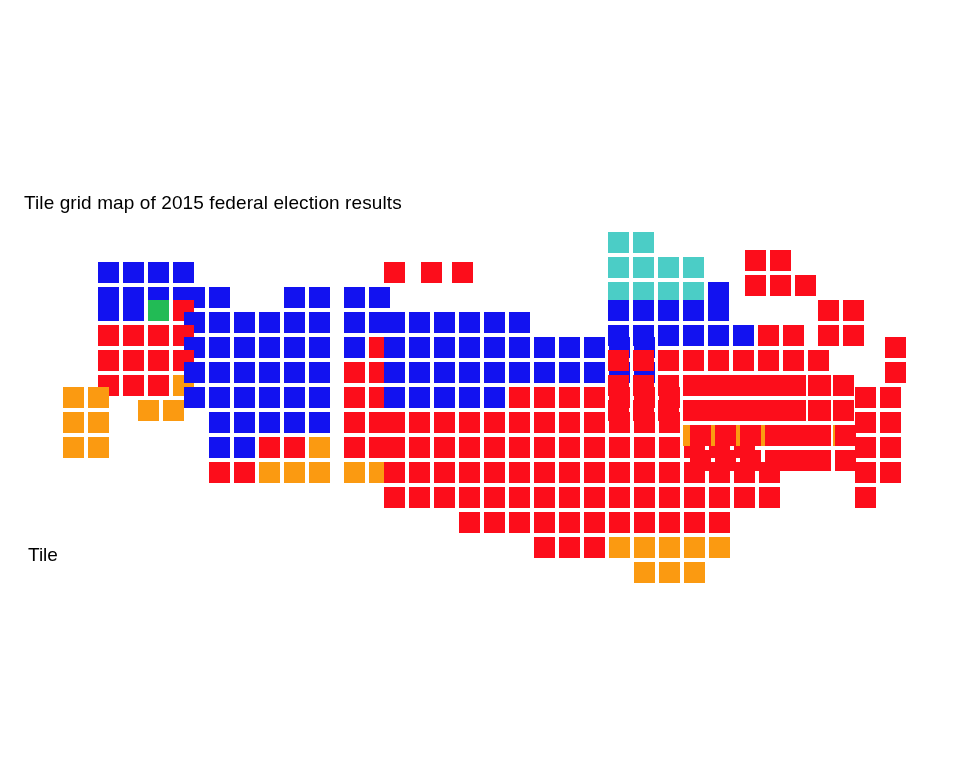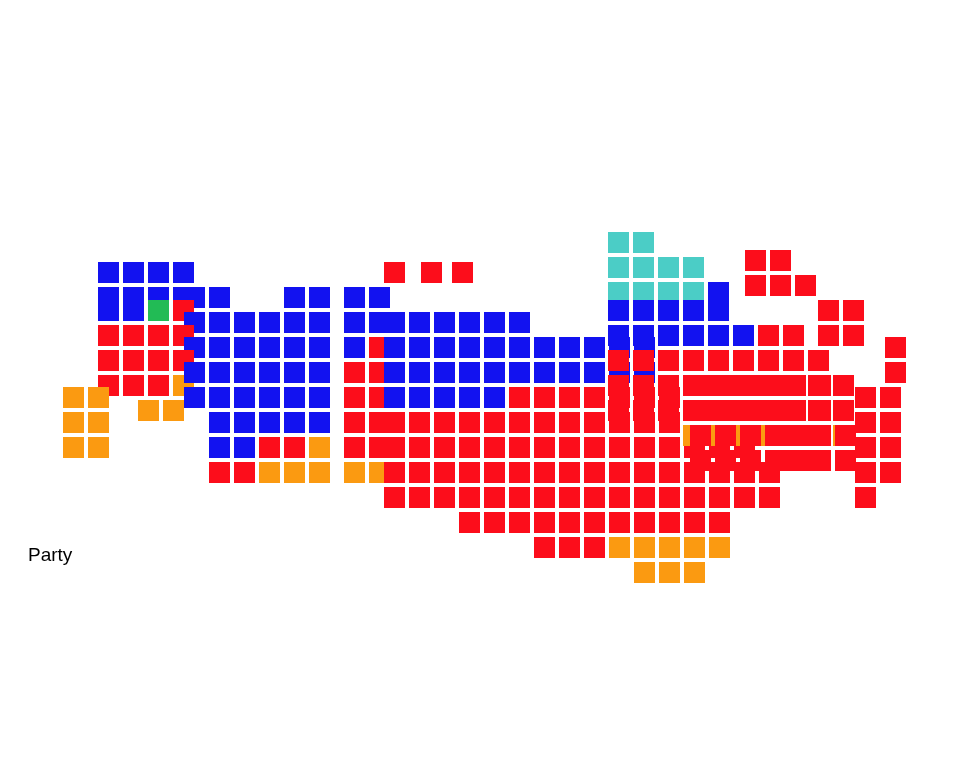--- a/index.html
+++ b/index.html
@@ -28,20 +28,21 @@
   }
   #legend-title{
     font-size:19px;color:#000000;margin-right:14px;white-space:nowrap;
   }
 </style>
 </head>
 <body>
 
 <div id="stage">
 
+  <div id="chart-title">Tile grid map of 2015 federal election results</div>
 
   <div id="tile-layer">
       <div class="tile" style="left: 608px; top: 232px; background: rgb(75, 205, 198);"></div>
       <div class="tile" style="left: 633px; top: 232px; background: rgb(75, 205, 198);"></div>
       <div class="tile" style="left: 98px; top: 262px; background: rgb(18, 18, 240);"></div>
       <div class="tile" style="left: 123px; top: 262px; background: rgb(18, 18, 240);"></div>
       <div class="tile" style="left: 148px; top: 262px; background: rgb(18, 18, 240);"></div>
       <div class="tile" style="left: 173px; top: 262px; background: rgb(18, 18, 240);"></div>
       <div class="tile" style="left: 384px; top: 262px; background: rgb(252, 13, 27);"></div>
       <div class="tile" style="left: 421px; top: 262px; background: rgb(252, 13, 27);"></div>
@@ -356,17 +357,17 @@
       <div class="tile" style="left: 855px; top: 412px; background: rgb(252, 13, 27);"></div>
       <div class="tile" style="left: 880px; top: 412px; background: rgb(252, 13, 27);"></div>
       <div class="tile" style="left: 855px; top: 437px; background: rgb(252, 13, 27);"></div>
       <div class="tile" style="left: 880px; top: 437px; background: rgb(252, 13, 27);"></div>
       <div class="tile" style="left: 855px; top: 462px; background: rgb(252, 13, 27);"></div>
       <div class="tile" style="left: 880px; top: 462px; background: rgb(252, 13, 27);"></div>
       <div class="tile" style="left: 855px; top: 487px; background: rgb(252, 13, 27);"></div>
     </div>
 
   <div id="legend">
-    <span id="legend-title">Party</span>
+    <span id="legend-title">Tile</span>
     <div id="legend-items"></div>
   </div>
 
 </div>
 
 </body></html>

